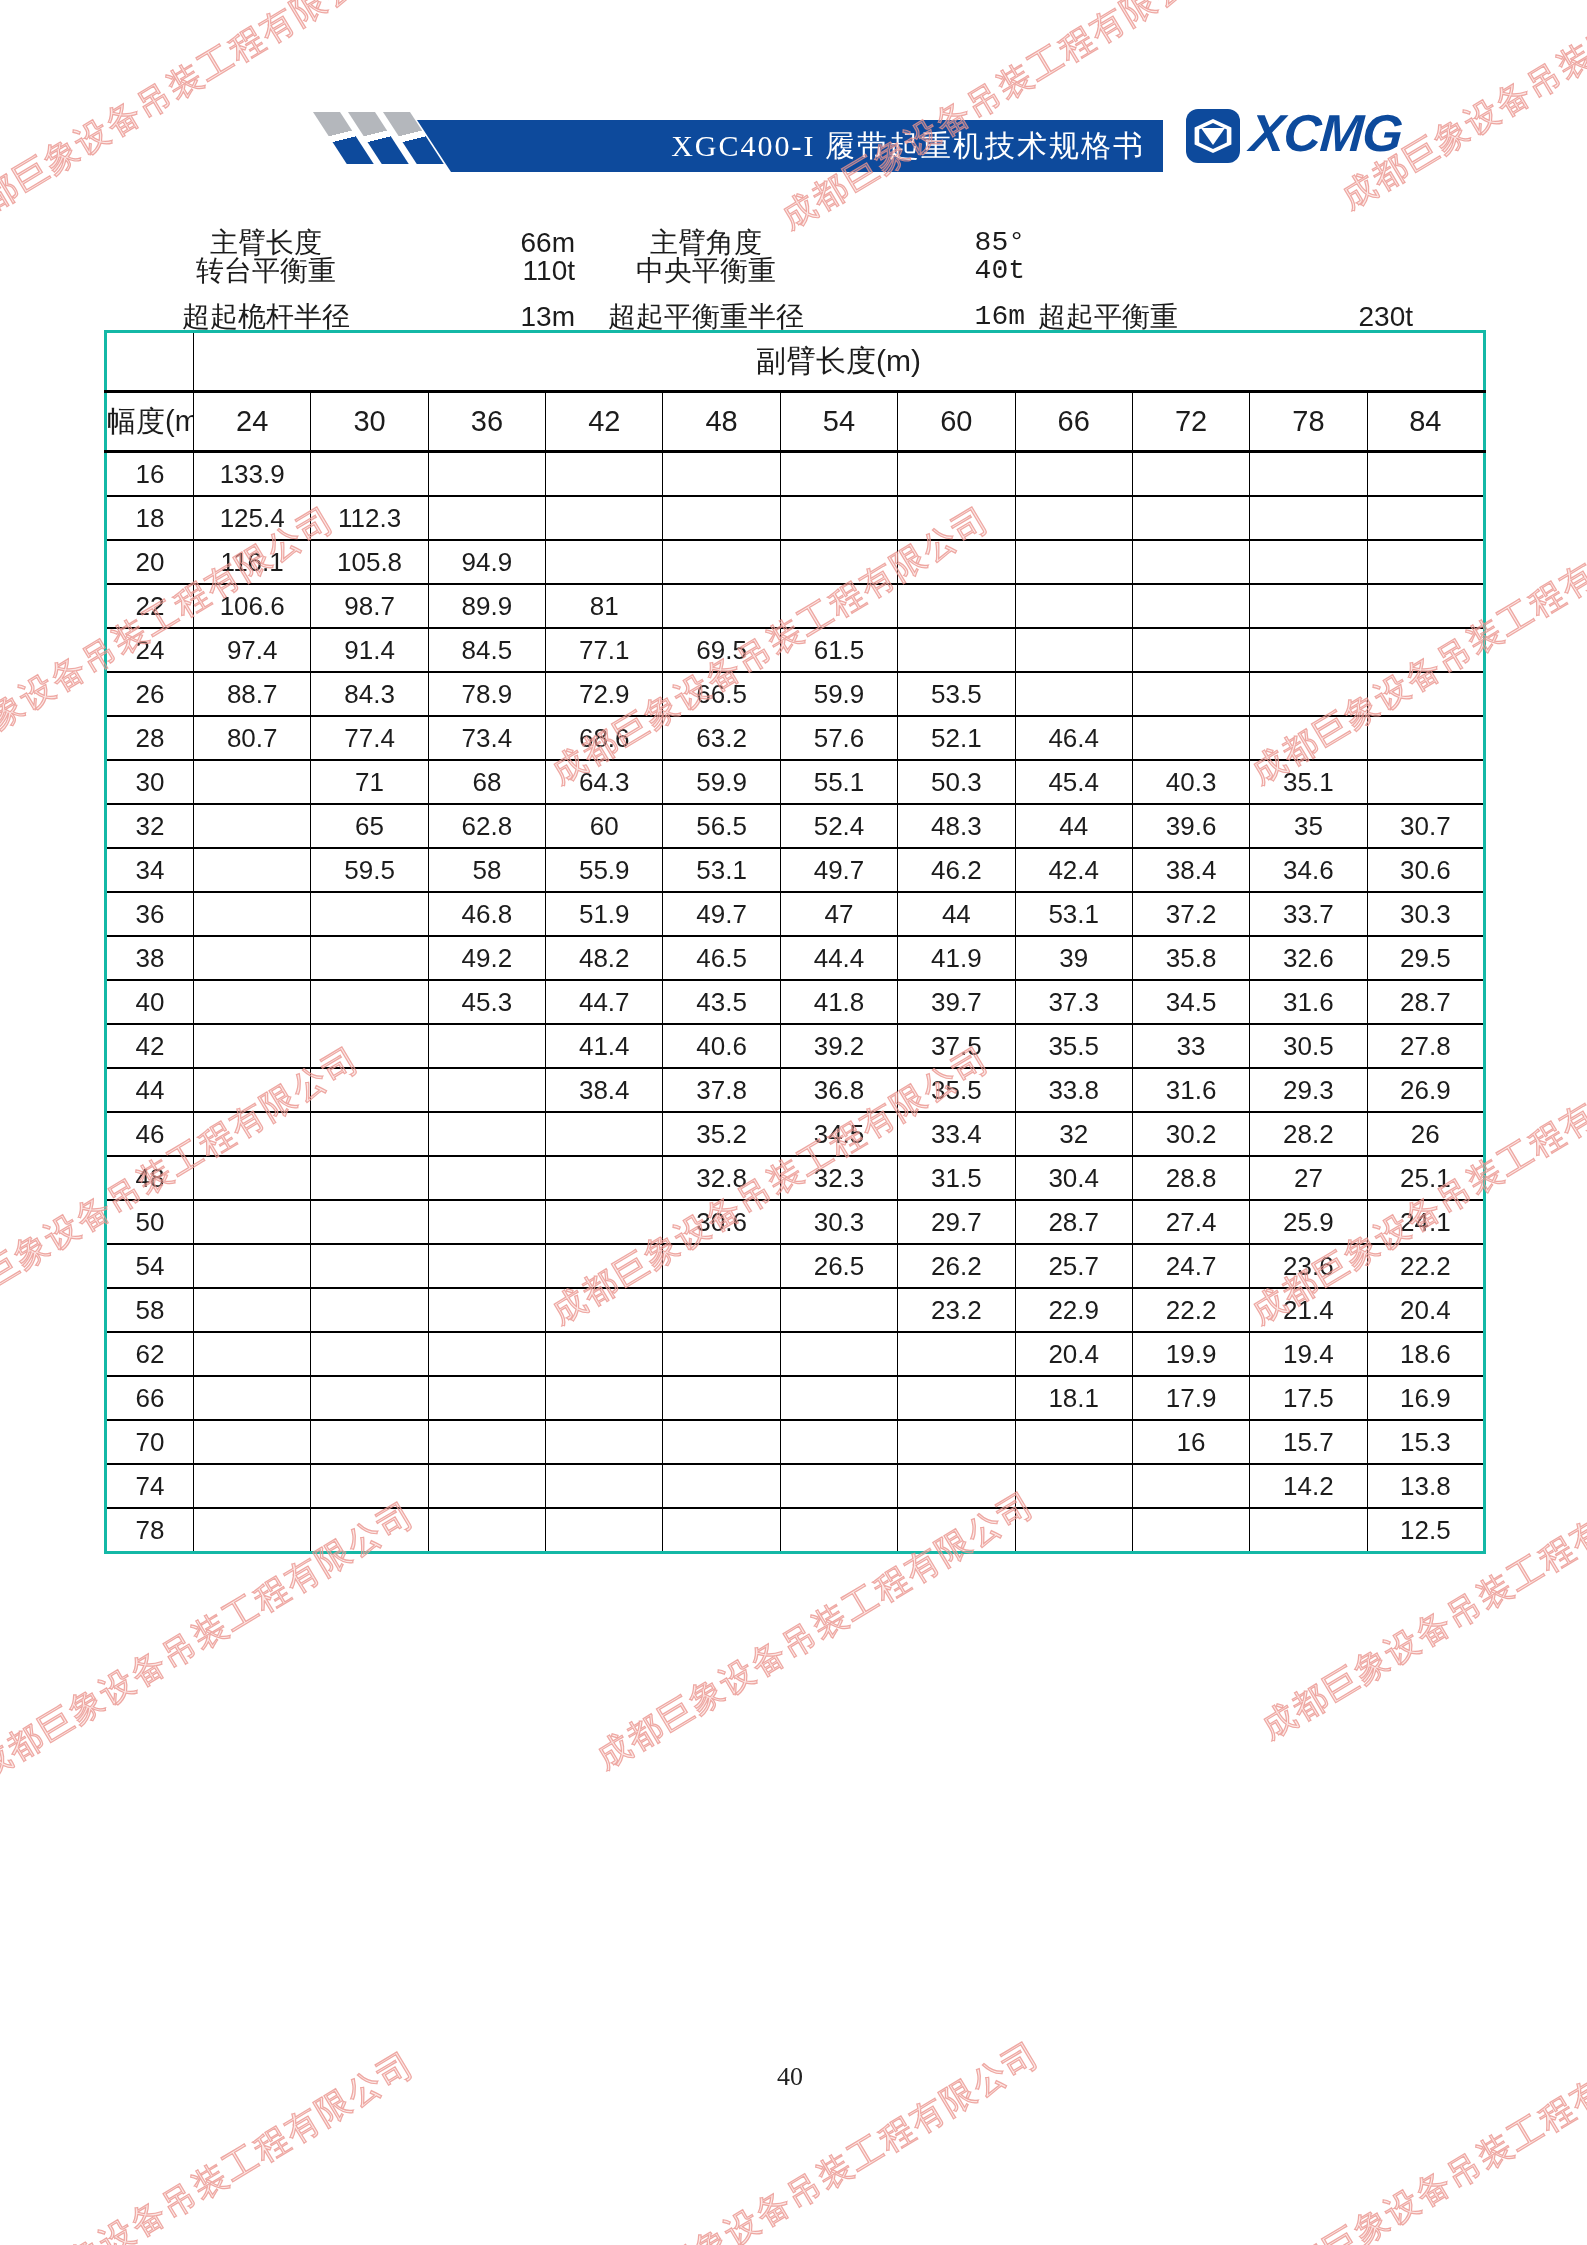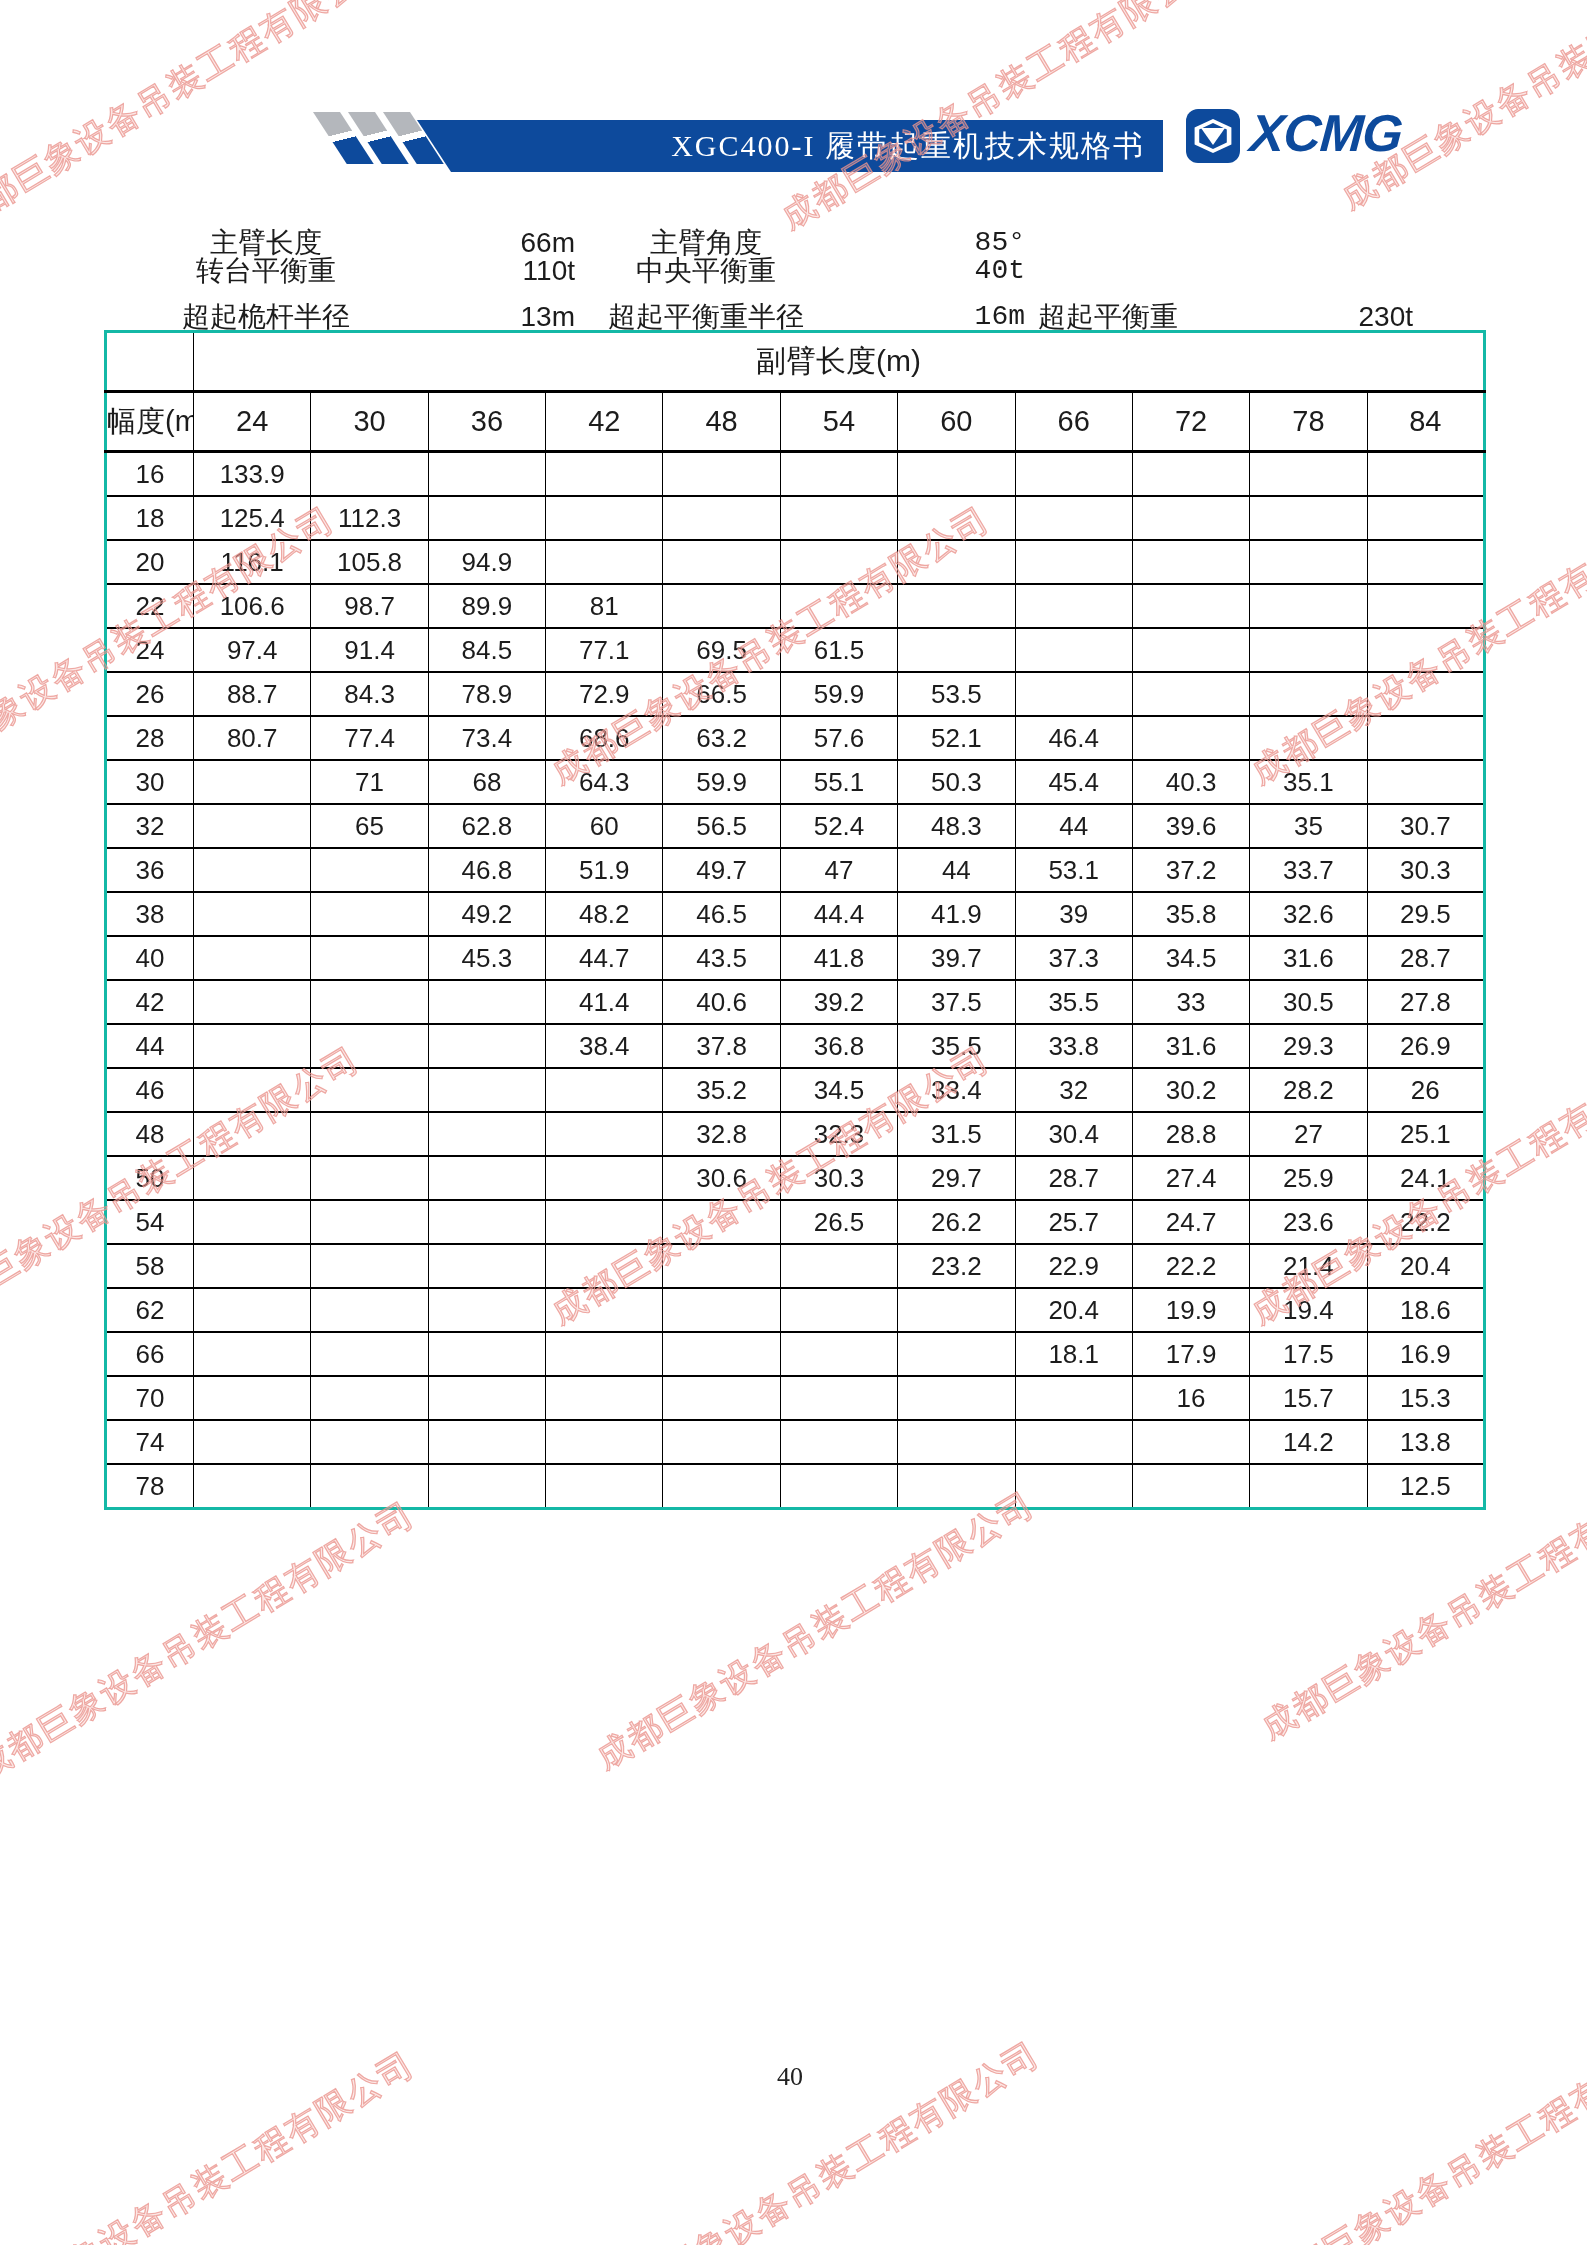--- a/index.html
+++ b/index.html
@@ -296,20 +296,34 @@
             <td>60</td>
             <td>56.5</td>
             <td>52.4</td>
             <td>48.3</td>
             <td>44</td>
             <td>39.6</td>
             <td>35</td>
             <td>30.7</td>
           </tr>
           <tr>
+            <td>34</td>
+            <td></td>
+            <td>59.5</td>
+            <td>58</td>
+            <td>55.9</td>
+            <td>53.1</td>
+            <td>49.7</td>
+            <td>46.2</td>
+            <td>42.4</td>
+            <td>38.4</td>
+            <td>34.6</td>
+            <td>30.6</td>
+          </tr>
+          <tr>
             <td>36</td>
             <td></td>
             <td></td>
             <td>46.8</td>
             <td>51.9</td>
             <td>49.7</td>
             <td>47</td>
             <td>44</td>
             <td>53.1</td>
             <td>37.2</td>

